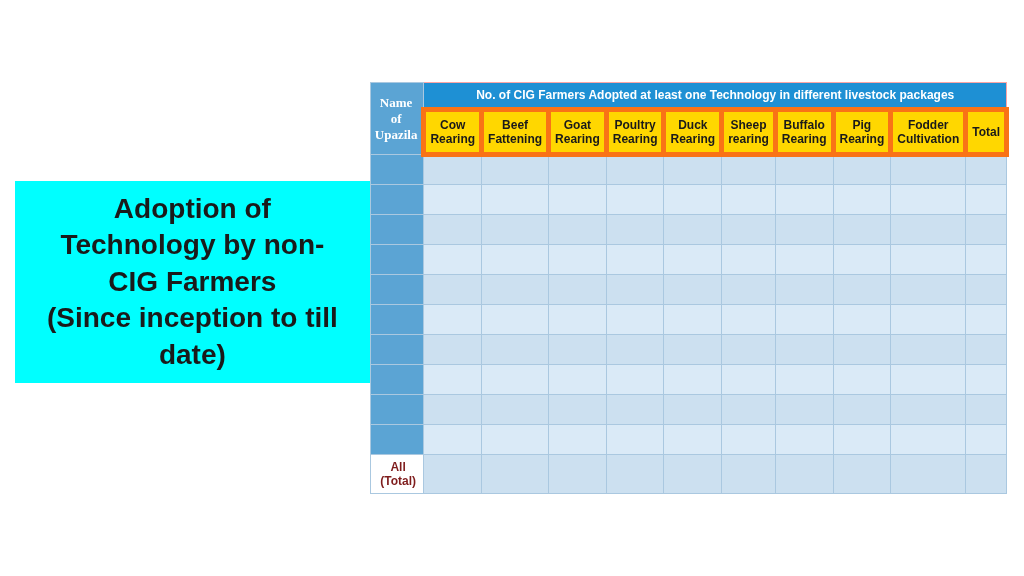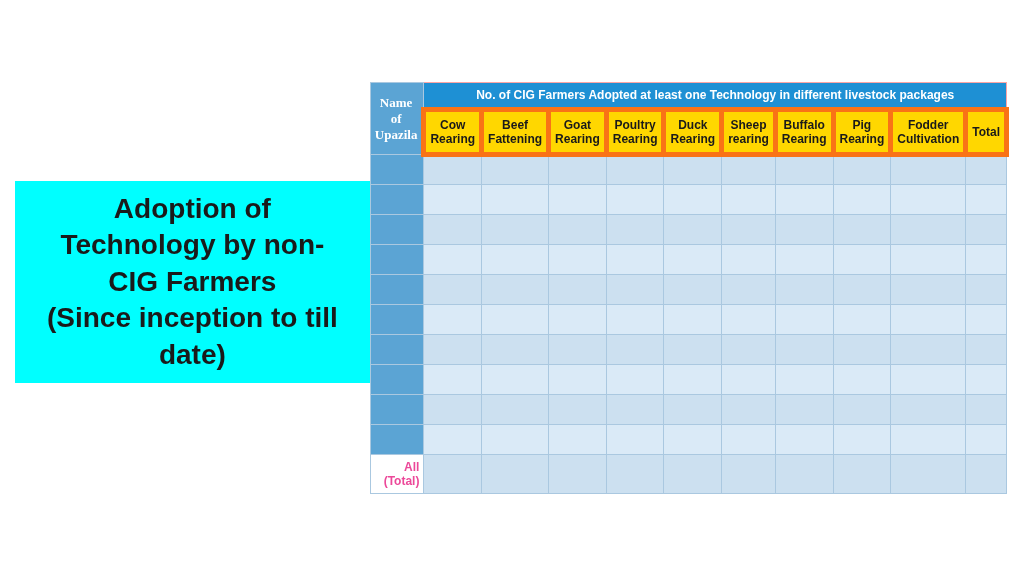--- a/index.html
+++ b/index.html
@@ -102,23 +102,23 @@
       background-color: #cce0f0;
       padding: 5px 4px;
       border: 1px solid #aac8e0;
       font-size: 12px;
       text-align: center;
       height: 30px;
     }
 
     .total-row td.name-cell-total {
       background-color: white;
-      color: #ec4899;
-      font-weight: bold;
-      text-align: right;
+      color: #7f1d1d;
+      font-weight: bold;
+      text-align: center;
       padding-left: 6px;
     }
   </style>
 </head>
 <body>
 
 <div class="page-container">
   <div class="title-box">
     <div class="title-text">
       <span>Adoption of Technology by non-CIG Farmers</span><br>

